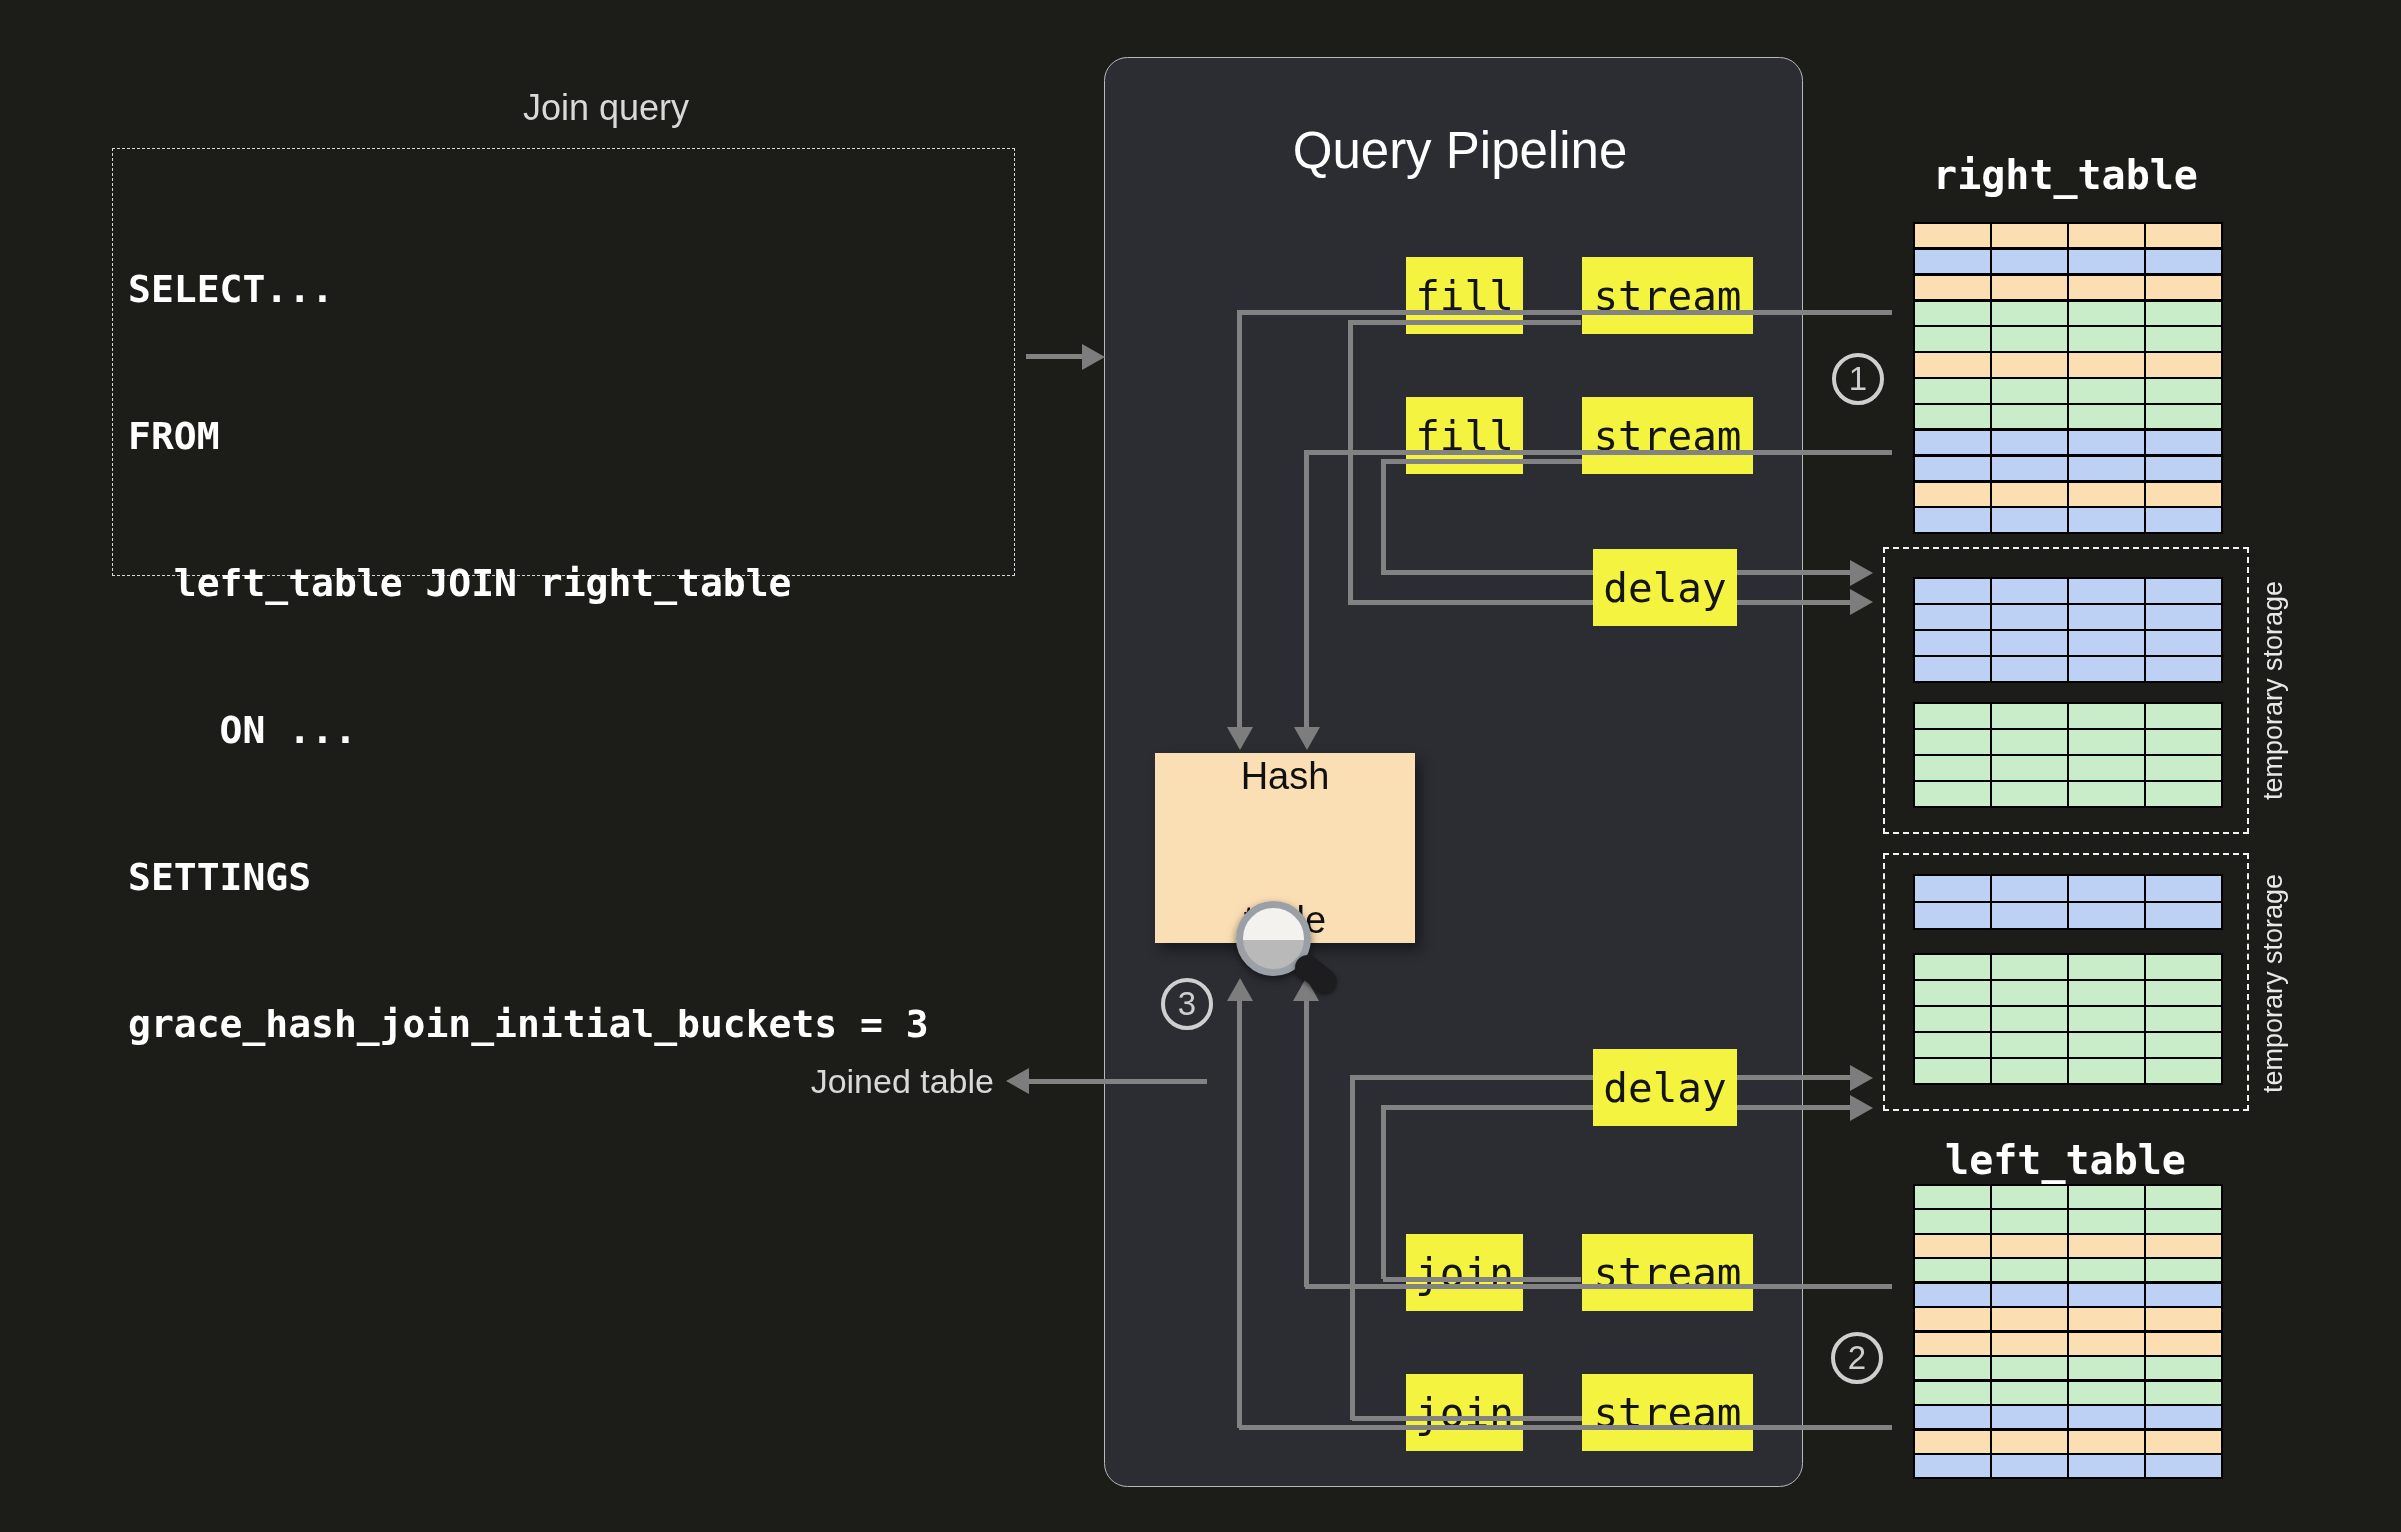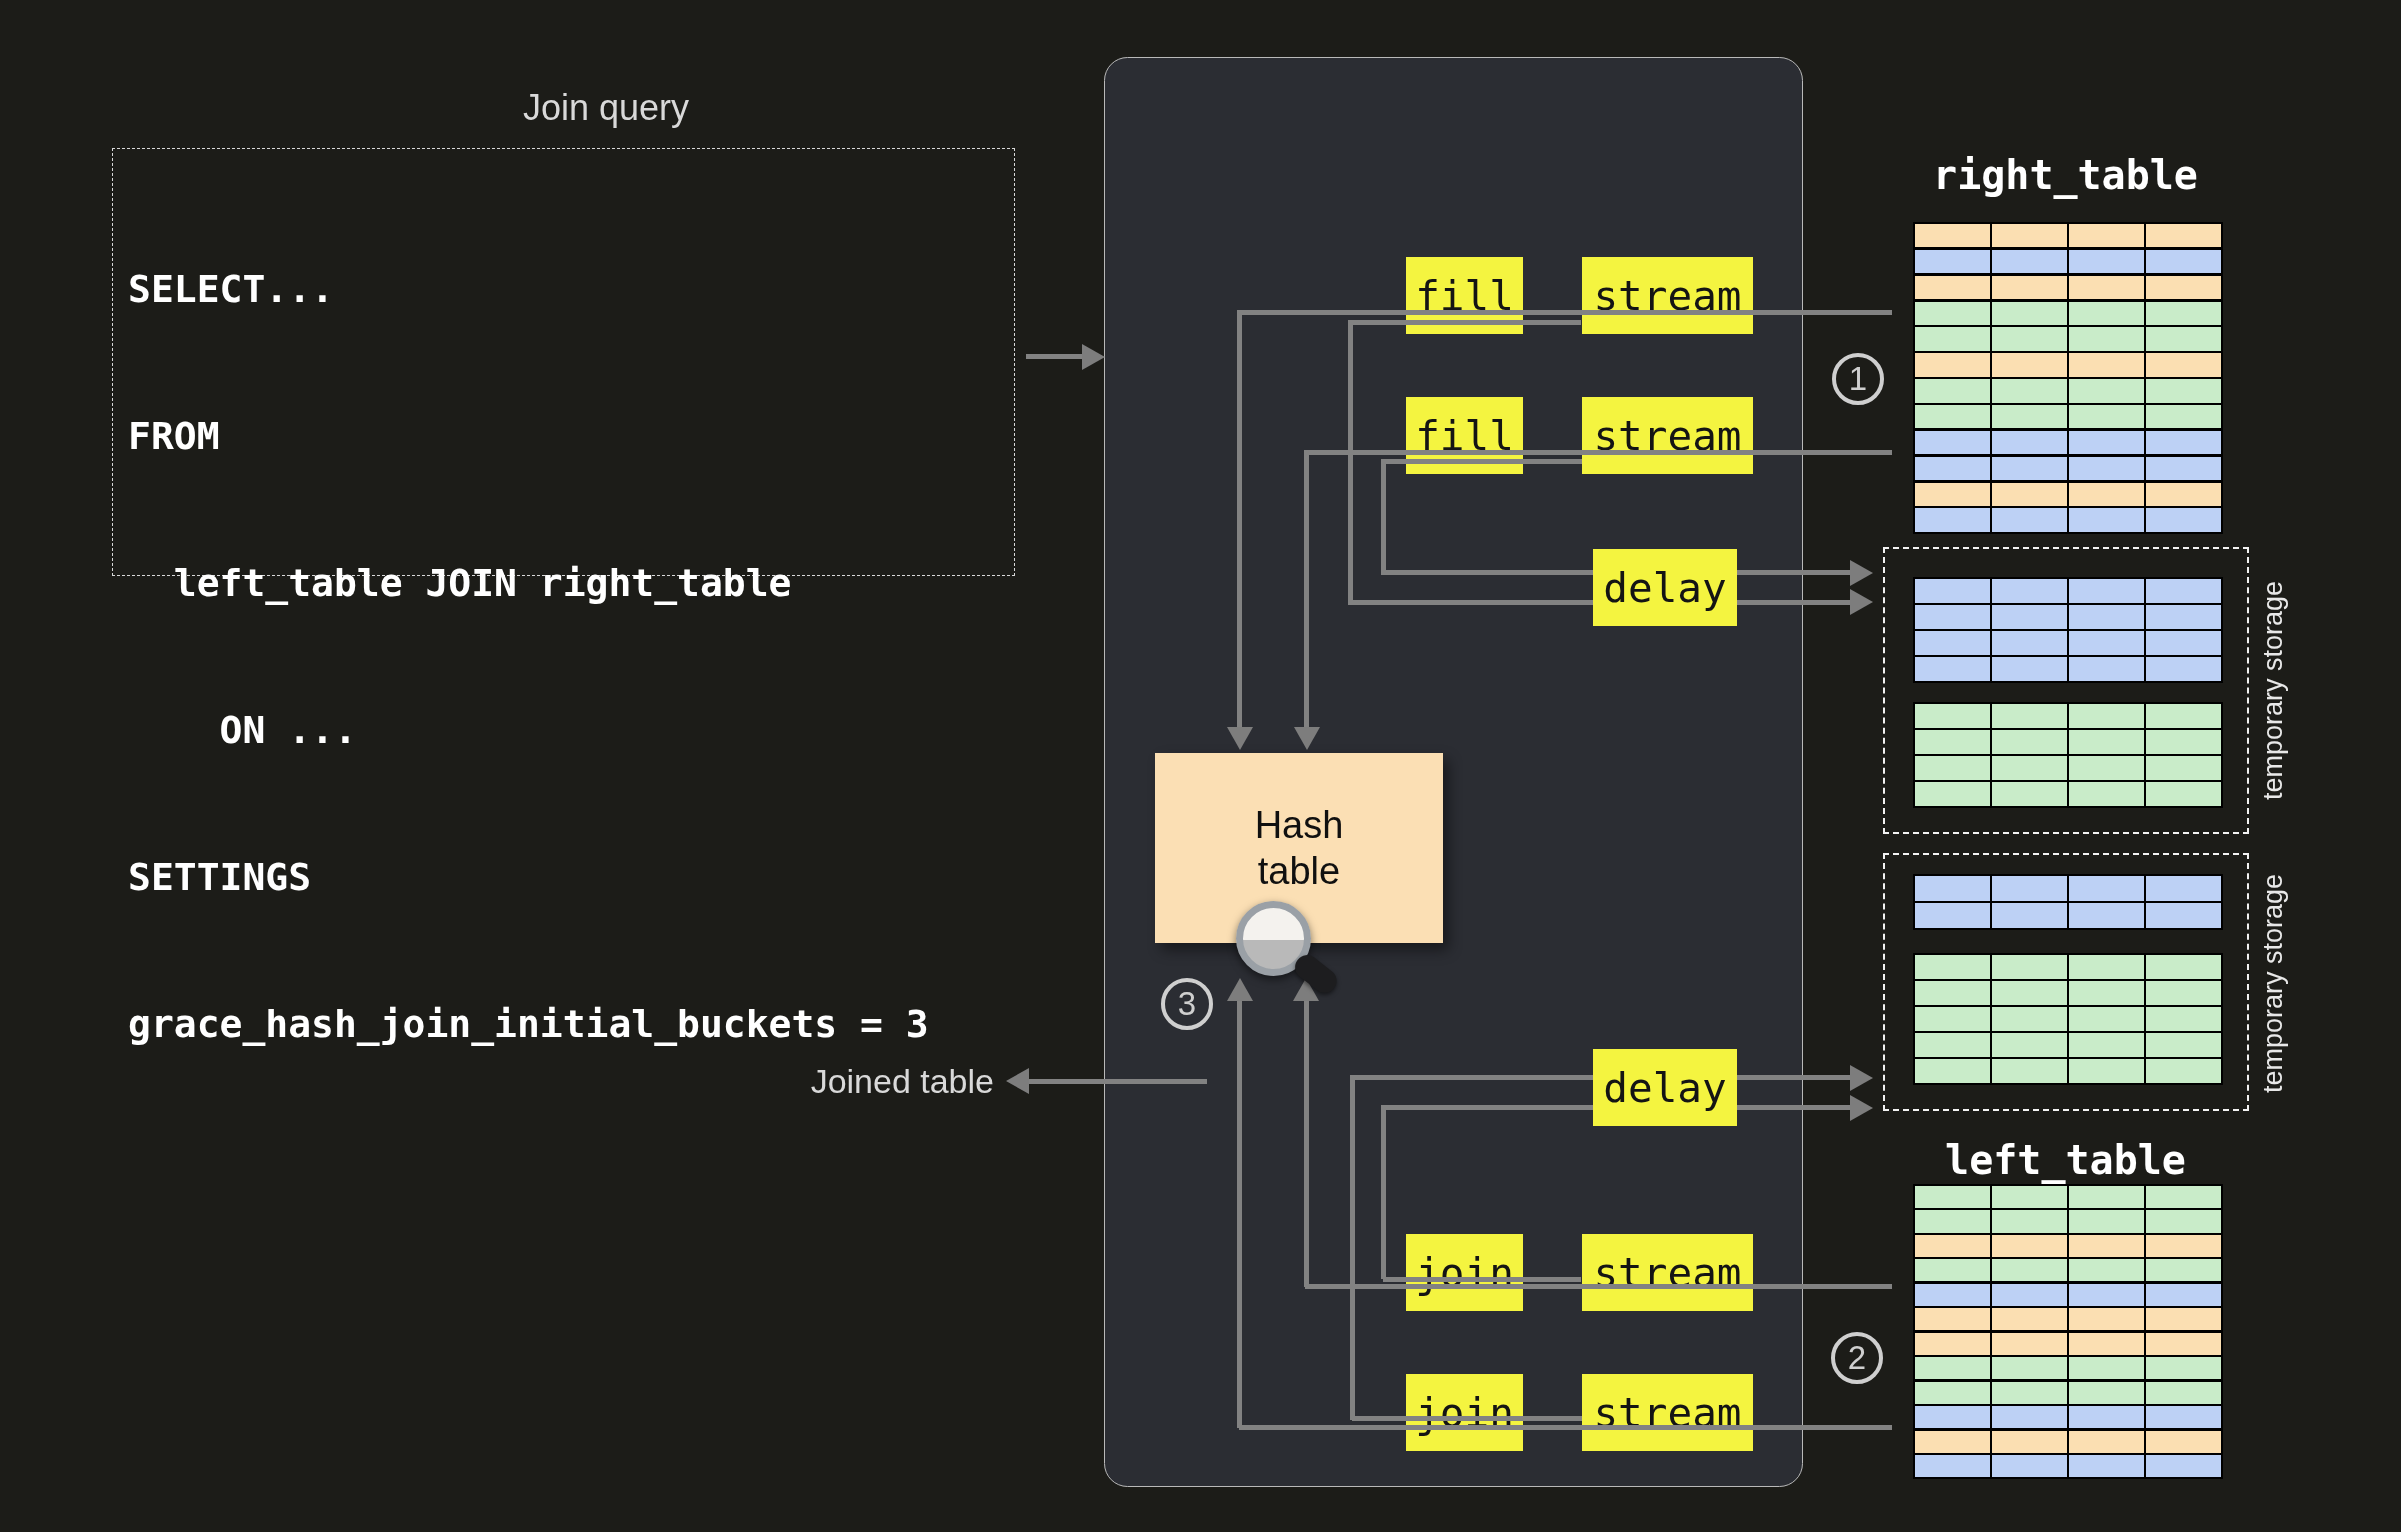--- a/index.html
+++ b/index.html
@@ -14,22 +14,22 @@
   .mono-label{font-family:"DejaVu Sans Mono","Liberation Mono",monospace;font-weight:bold;
         color:#ffffff;font-size:40px;}
   
   #pipeline-panel{left:1104px;top:57px;width:699px;height:1430px;background:#2b2d33;
         border:1.8px solid #b9b9b9;border-radius:23.5px;box-sizing:border-box;}
   #pipeline-title{left:1195px;top:121px;width:530px;text-align:center;color:#fff;font-size:51px;}
   
   .op-box{background:#f4f440;color:#141414;display:flex;align-items:center;justify-content:center;
         font-family:"DejaVu Sans Mono","Liberation Mono",monospace;font-size:41px;z-index:3;}
   .op-under{z-index:6;}
-  #hash-box{left:1155px;top:753px;width:288px;height:190px;background:#fbdfb4;color:#101010;
-        display:flex;flex-direction:column;align-items:center;justify-content:center;
+  #hash-box{left:1155px;top:753px;width:260px;height:190px;background:#fbdfb4;color:#101010;
+        display:flex;flex-direction:column;align-items:center;justify-content:space-between;
         font-size:38px;line-height:46px;z-index:4;box-shadow:5.9px 7px 13px rgba(0,0,0,.45);}
   
   .wire{background:#828282;z-index:5;}
   .ah{width:0;height:0;z-index:5;}
   .ah-right{border-left:23.5px solid #7d7d7d;border-top:13px solid transparent;border-bottom:13px solid transparent;}
   .ah-left{border-right:23.5px solid #7d7d7d;border-top:13px solid transparent;border-bottom:13px solid transparent;}
   .ah-down{border-top:23.5px solid #7d7d7d;border-left:13px solid transparent;border-right:13px solid transparent;}
   .ah-up{border-bottom:23.5px solid #7d7d7d;border-left:13px solid transparent;border-right:13px solid transparent;}
   
   .dashed-box{border:1.8px dashed #d8d8d8;box-sizing:border-box;}
@@ -67,20 +67,21 @@
     <div>  left_table JOIN right_table</div>
     <div>    ON ...</div>
     <div>SETTINGS</div>
     <div>grace_hash_join_initial_buckets = 3</div>
   </div>
 
   <div class="abs wire" style="left:1026px;top:354px;width:66px;height:4.7px;"></div>
   <div class="abs ah ah-right" style="left:1082px;top:344px;"></div>
 
   <div class="abs" id="pipeline-panel"></div>
+  <div class="abs" id="pipeline-title">Query Pipeline</div>
 
   <div class="abs op-box" style="left:1406px;top:257px;width:117px;height:77px;">fill</div>
   <div class="abs op-box" style="left:1582px;top:257px;width:171px;height:77px;">stream</div>
   <div class="abs op-box" style="left:1406px;top:397px;width:117px;height:77px;">fill</div>
   <div class="abs op-box" style="left:1582px;top:397px;width:171px;height:77px;">stream</div>
   <div class="abs op-box" style="left:1406px;top:1234px;width:117px;height:77px;">join</div>
   <div class="abs op-box" style="left:1582px;top:1234px;width:171px;height:77px;">stream</div>
   <div class="abs op-box" style="left:1406px;top:1374px;width:117px;height:77px;">join</div>
   <div class="abs op-box" style="left:1582px;top:1374px;width:171px;height:77px;">stream</div>
 

